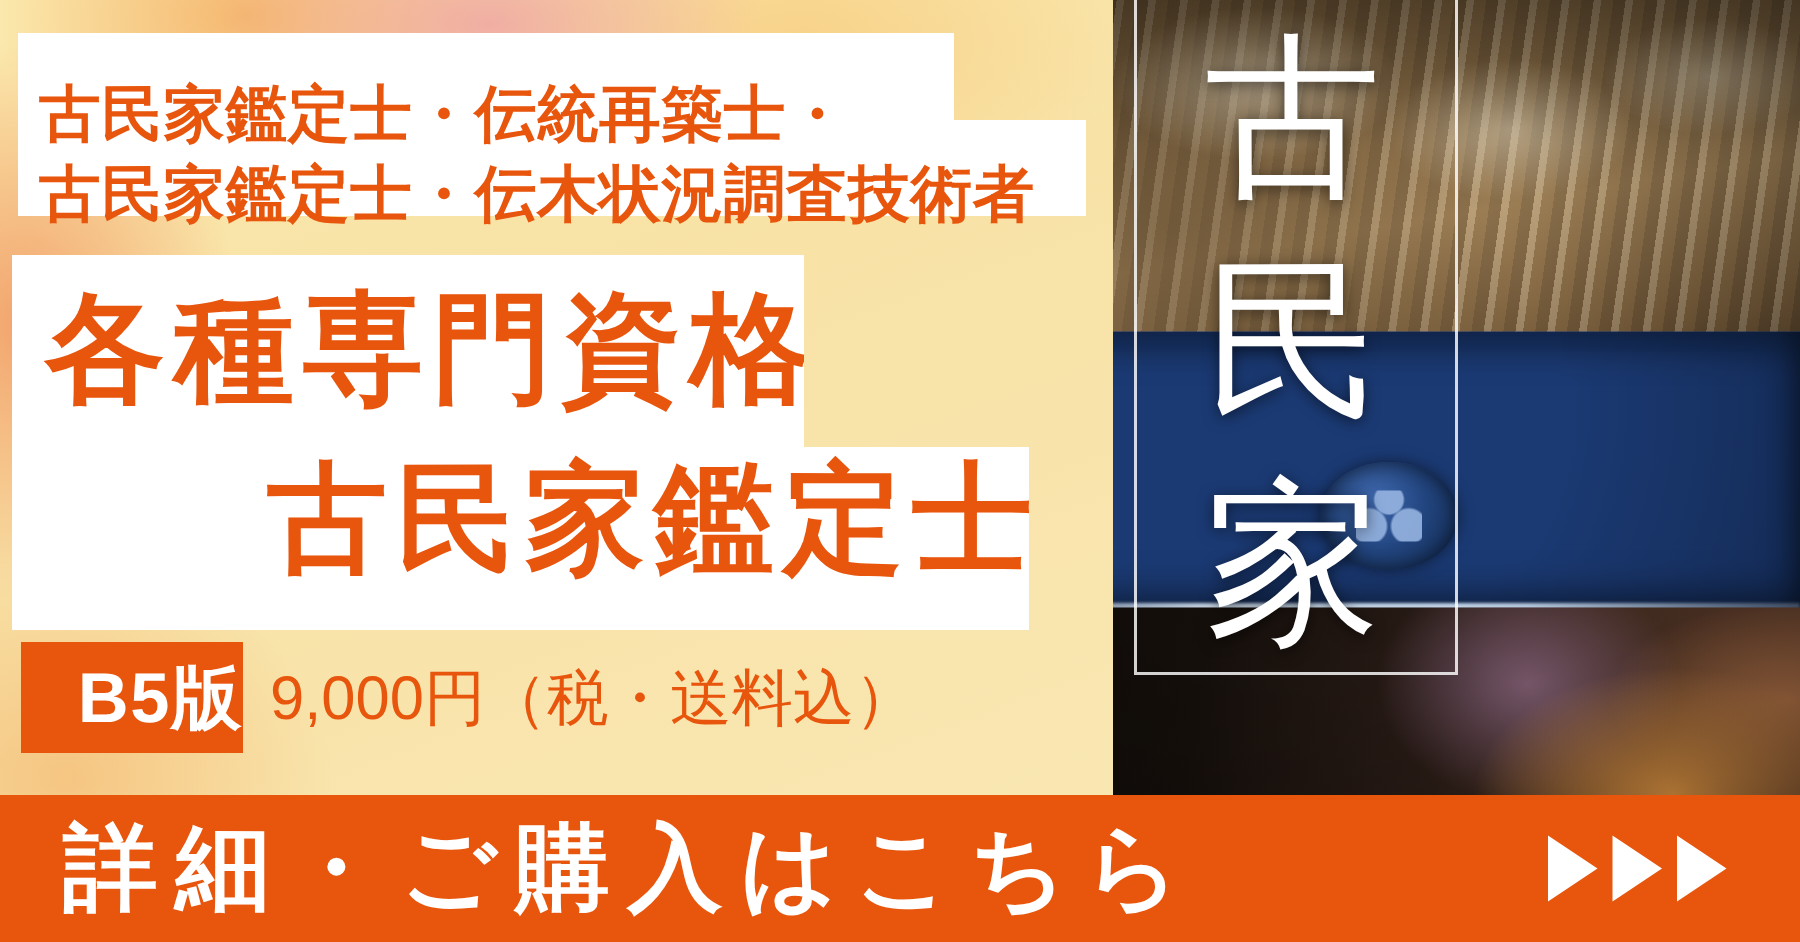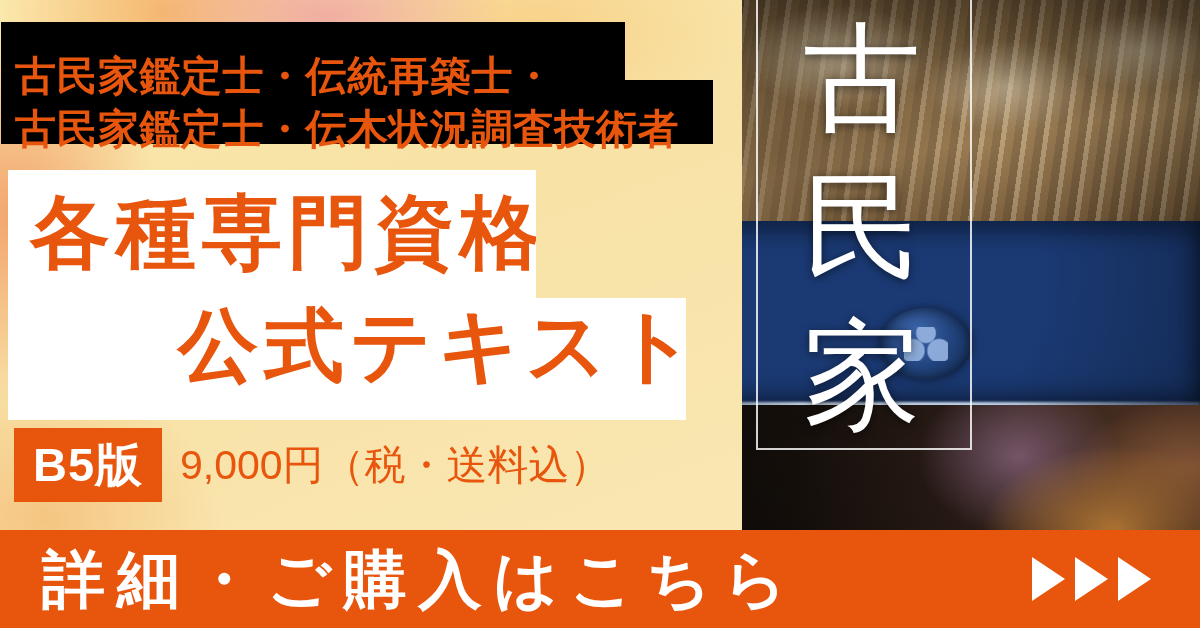--- a/index.html
+++ b/index.html
@@ -123,22 +123,22 @@
       radial-gradient(ellipse 260px 150px at 44% 3%, rgba(236,150,160,.70), rgba(236,150,160,0) 70%),
       radial-gradient(ellipse 230px 170px at 22% 2%, rgba(243,168,92,.75), rgba(243,168,92,0) 72%),
       radial-gradient(ellipse 200px 260px at 2% 40%, rgba(240,146,92,.78), rgba(240,146,92,0) 72%),
       radial-gradient(ellipse 300px 160px at 72% 5%, rgba(247,200,120,.65), rgba(247,200,120,0) 72%),
       radial-gradient(ellipse 240px 200px at 6% 96%, rgba(243,172,96,.55), rgba(243,172,96,0) 74%),
       linear-gradient(160deg,#fbe9ad 0%,#f8e2a6 45%,#f9e7b2 100%);
   }
 
   
   .panel-quals{
-    position:absolute;left:1px;top:22px;width:712px;height:122px;
-    background:#000000;
+    position:absolute;left:12px;top:22px;width:712px;height:122px;
+    background:#ffffff;
     clip-path:polygon(0 0, 624px 0, 624px 58px, 712px 58px, 712px 140px, 0 140px);
   }
   .quals-text{
     position:absolute;left:14px;top:28px;width:700px;
     color:#e8550c;
     font-size:41px;line-height:1.30;font-weight:700;
     letter-spacing:0.5px;
     white-space:nowrap;
   }
   .quals-text .line{display:block;}
@@ -158,21 +158,21 @@
   .headline .l1{position:absolute;left:22px;top:22px;white-space:nowrap;}
   .headline .l2{position:absolute;left:170px;top:135px;white-space:nowrap;}
 
   
   .price-row{
     position:absolute;left:14px;top:428px;width:680px;height:80px;
   }
   .size-badge{
     position:absolute;left:0;top:0;width:148px;height:74px;
     background:#e8550c;color:#ffffff;
-    font-size:47px;font-weight:700;line-height:74px;text-align:center;
+    font-size:47px;font-weight:700;line-height:74px;text-align:right;
     letter-spacing:1px;
   }
   .price-text{
     position:absolute;left:166px;top:-2px;
     color:#e8550c;
     font-size:41px;font-weight:400;line-height:78px;
     letter-spacing:0px;white-space:nowrap;
   }
 
   
@@ -227,21 +227,21 @@
   <div class="panel-quals">
     <div class="quals-text">
       <span class="line">古民家鑑定士・伝統再築士・</span>
       <span class="line">古民家鑑定士・伝木状況調査技術者</span>
     </div>
   </div>
 
   <div class="panel-headline">
     <div class="headline">
       <span class="l1">各種専門資格</span>
-      <span class="l2">公式テキスト</span>
+      <span class="l2">古民家鑑定士</span>
     </div>
   </div>
 
   <div class="price-row">
     <div class="size-badge">B5版</div>
     <div class="price-text">9,000円（税・送料込）</div>
   </div>
 
   <div class="cta-bar">
     <div class="cta-text">詳細・ご購入はこちら</div>

